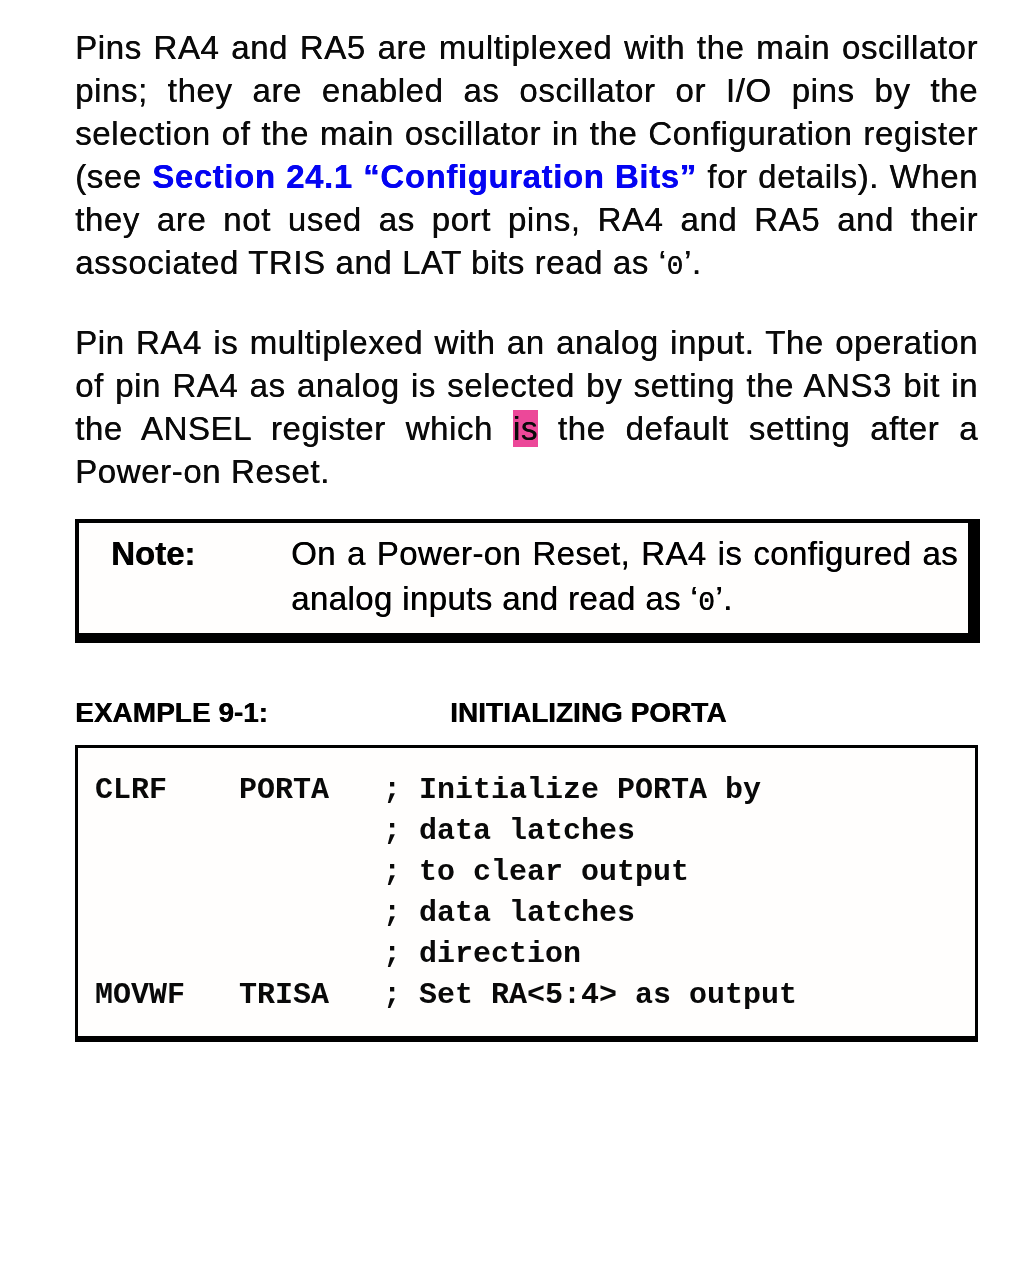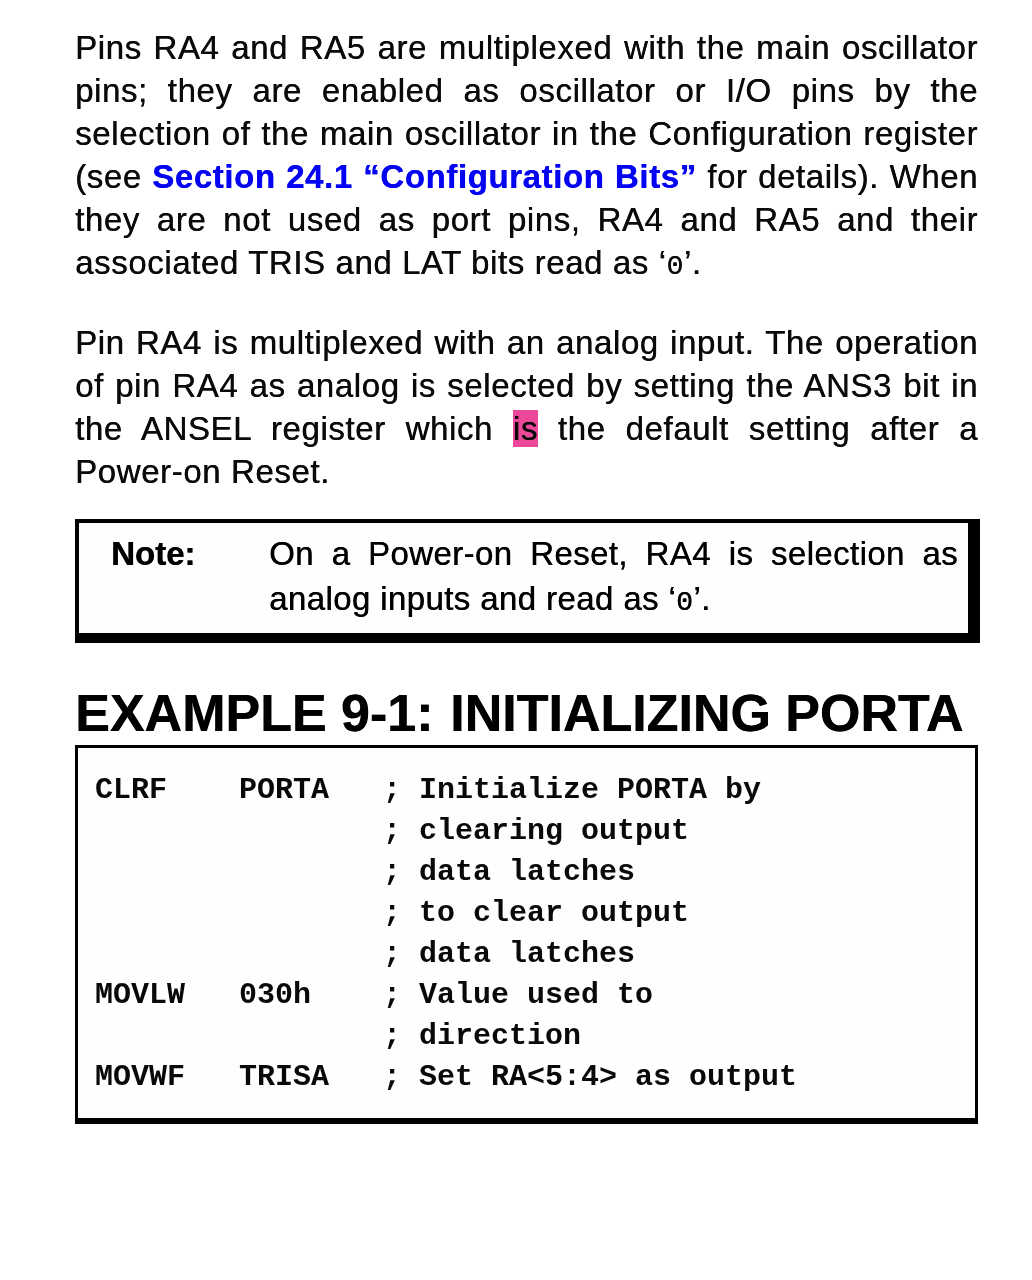--- a/index.html
+++ b/index.html
@@ -46,20 +46,21 @@
   .note-box {
     width: 905px;
     border: 4px solid #000;
     border-right-width: 12px;
     border-bottom-width: 10px;
     padding: 8px 10px 8px 32px;
     display: flex;
     align-items: flex-start;
     margin-bottom: 48px;
     background: #fffefd;
+    gap: 22px;
   }
   .note-label {
     flex: none;
     width: 158px;
     font-weight: bold;
     font-size: 33px;
     line-height: 45px;
     text-shadow: 0.4px 0 0 currentColor;
   }
   .note-text {
@@ -67,21 +68,21 @@
     font-size: 33px;
     line-height: 45px;
     letter-spacing: 0.4px;
     text-align: justify;
     text-shadow: 0.4px 0 0 currentColor;
   }
   .example-heading {
     display: flex;
     align-items: baseline;
     font-weight: bold;
-    font-size: 52px;
+    font-size: 28px;
     line-height: 44px;
     margin-bottom: 10px;
     text-shadow: 0.5px 0 0 currentColor;
     white-space: nowrap;
   }
   .example-label {
     flex: none;
     width: 375px;
   }
   .code-box {
@@ -104,32 +105,30 @@
 <body>
 
 <div class="page">
 
   <p class="body-text para-1"><span>Pins RA4 and RA5 are multiplexed with the main oscillator pins; they are enabled as oscillator or I/O pins by the selection of the main oscillator in the Configuration register (see </span><a href="#" class="xref">Section 24.1 “Configuration Bits”</a><span> for details). When they are not used as port pins, RA4 and RA5 and their associated TRIS and LAT bits read as ‘</span><span class="mono-val">0</span><span>’.</span></p>
 
   <p class="body-text para-2"><span>Pin RA4 is multiplexed with an analog input. The operation of pin RA4 as analog is selected by setting the ANS3 bit in the ANSEL register which </span><span class="soft-highlight">is</span><span> the default setting after a Power-on Reset.</span></p>
 
   <div class="note-box">
     <span class="note-label">Note:</span>
-    <div class="note-text"><span>On a Power-on Reset, RA4 is selection as analog inputs and read as ‘</span><span class="mono-val">0</span><span>’.</span></div>
+    <div class="note-text"><span>On a Power-on Reset, RA4 is configured as analog inputs and read as ‘</span><span class="mono-val">0</span><span>’.</span></div>
   </div>
 
   <div class="example-heading">
     <span class="example-label">EXAMPLE 9-1:</span>
     <span class="example-title">INITIALIZING PORTA</span>
   </div>
 
   <div class="code-box">
     <div class="code-line">CLRF    PORTA   ; Initialize PORTA by</div>
-    <div class="code-line">                ; clearing output</div>
     <div class="code-line">                ; data latches</div>
     <div class="code-line">                ; to clear output</div>
     <div class="code-line">                ; data latches</div>
-    <div class="code-line">MOVLW   030h    ; Value used to</div>
     <div class="code-line">                ; direction</div>
     <div class="code-line">MOVWF   TRISA   ; Set RA&lt;5:4&gt; as output</div>
   </div>
 
 </div>
 
 </body></html>

